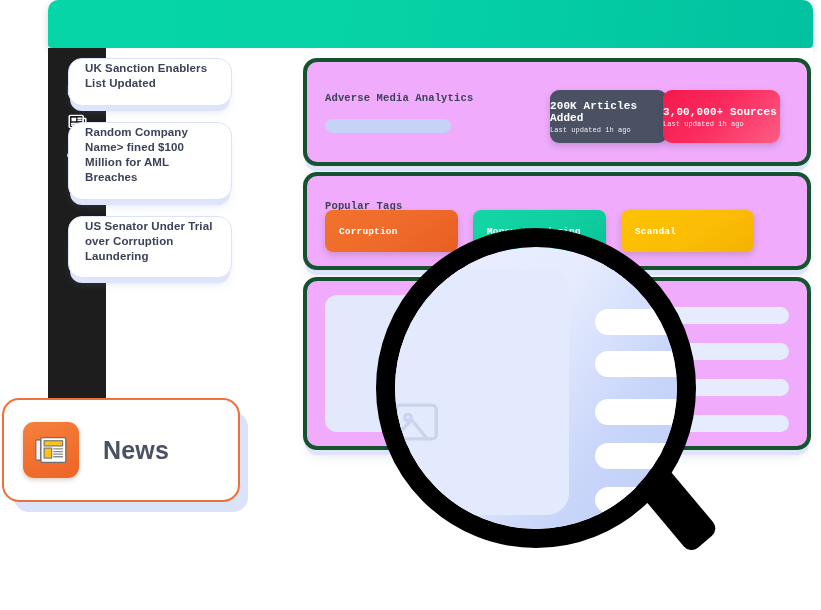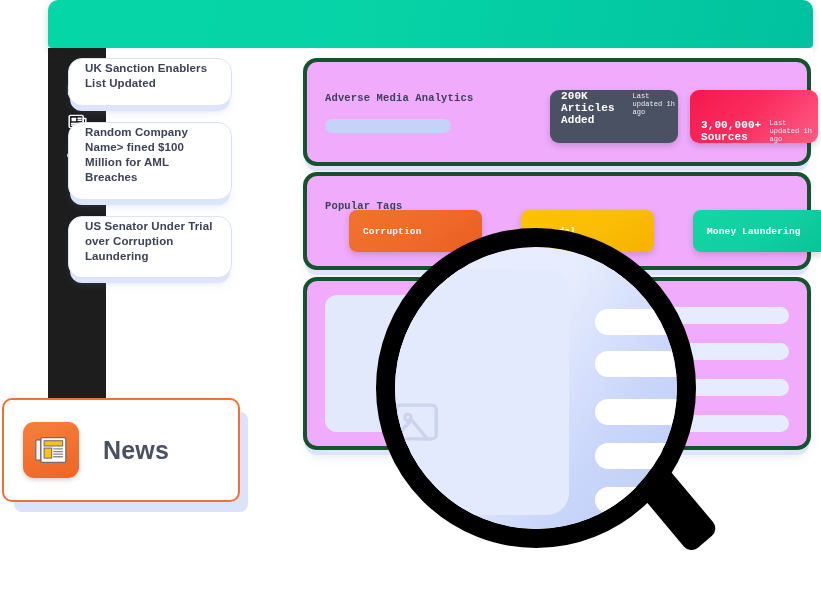--- a/index.html
+++ b/index.html
@@ -79,41 +79,40 @@
   }
   #tags-panel .panel-title{top:12px;margin-top:12px;}
 
   
   #analytics-bar{
     position:absolute;left:18px;top:57px;width:126px;height:14px;
     border-radius:9px;background:#c6d3f6;
   }
   .stat-card{
     position:absolute;top:28px;width:117px;height:53px;
-    border-radius:9px;padding:0 0 0 11px;
-    display:flex;flex-direction:row;justify-content:center;
+    border-radius:9px;padding:0 0 0 0;
+    display:flex;flex-direction:column;justify-content:center;
     box-shadow:0 3px 6px rgba(40,50,80,.22);
     cursor:pointer;
   }
   #stat-articles{left:243px;background:#4a5163;}
-  #stat-sources{left:383px;
-    background:linear-gradient(135deg,#f5184c 0%,#fa2b5e 45%,#fd5d85 100%);align-items:flex-end;}
+  #stat-sources{left:356px;
+    background:linear-gradient(135deg,#f5184c 0%,#fa2b5e 45%,#fd5d85 100%);}
   .stat-value{font-size:11px;font-weight:bold;color:#fff;letter-spacing:.1px;}
   .stat-sub{font-size:7px;color:#eceef5;margin-top:2px;letter-spacing:.05px;}
 
   
   #tag-row{position:absolute;left:18px;top:34px;display:flex;gap:15px;}
   .tag{
     height:42px;border-radius:8px;
     display:flex;align-items:center;
     padding:0 0 0 14px;
     font-size:9.5px;font-weight:bold;color:#ffffff;letter-spacing:.15px;
     box-shadow:0 3px 6px rgba(60,50,30,.20);
     cursor:pointer;
-    margin-left:24px;
   }
   #tag-0{width:119px;background:linear-gradient(145deg,#f2722c 0%,#ef6a2a 55%,#e85e22 100%);}
   #tag-1{width:119px;background:linear-gradient(145deg,#fcc200 0%,#fbbd05 55%,#f5b200 100%);}
   #tag-2{width:119px;background:linear-gradient(145deg,#14d6a4 0%,#10cfa1 55%,#07c496 100%);}
 
   
   #feed-thumb{
     position:absolute;left:18px;top:14px;width:275px;height:137px;
     border-radius:12px;background:#e3e9fd;
   }
@@ -163,21 +162,21 @@
   #mag-bar-1{top:104px;}
   #mag-bar-2{top:152px;}
   #mag-bar-3{top:196px;}
   #mag-bar-4{top:240px;}
 
   
   #news-badge{
     position:absolute;left:2px;top:398px;width:234px;height:100px;
     background:#ffffff;
     border:2px solid #f0703a;
-    border-radius:10px;
+    border-radius:17px;
     display:flex;align-items:center;
     box-shadow:10px 12px 0 -2px #dbe3fb;
     cursor:pointer;
   }
   #news-badge-icon{
     width:56px;height:56px;margin-left:19px;flex:none;
     border-radius:11px;
     background:linear-gradient(160deg,#f5803e 0%,#f2702f 55%,#ee6526 100%);
     display:flex;align-items:center;justify-content:center;
     box-shadow:0 2px 4px rgba(120,60,20,.25);
@@ -248,22 +247,22 @@
   <div class="stat-card" id="stat-sources">
     <div class="stat-value">3,00,000+ Sources</div>
     <div class="stat-sub">Last updated 1h ago</div>
   </div>
 </div>
 
 <div class="panel" id="tags-panel">
   <div class="panel-title">Popular Tags</div>
   <div id="tag-row">
     <div class="tag" id="tag-0">Corruption</div>
+    <div class="tag" id="tag-2">Money Laundering</div>
     <div class="tag" id="tag-1">Scandal</div>
-    <div class="tag" id="tag-2">Money Laundering</div>
   </div>
 </div>
 
 <div class="panel" id="feed-panel">
   <div id="feed-thumb">
     <span id="feed-thumb-icon">
       <svg width="46" height="46" viewBox="0 0 24 24" fill="none" stroke="#8d9cc4" stroke-width="1.6" stroke-linecap="round" stroke-linejoin="round">
         <rect x="3" y="4.5" width="18" height="15" rx="2"></rect>
         <circle cx="8.4" cy="10" r="1.4"></circle>
         <path d="M4 17.5 10 11l7 8.5"></path>

